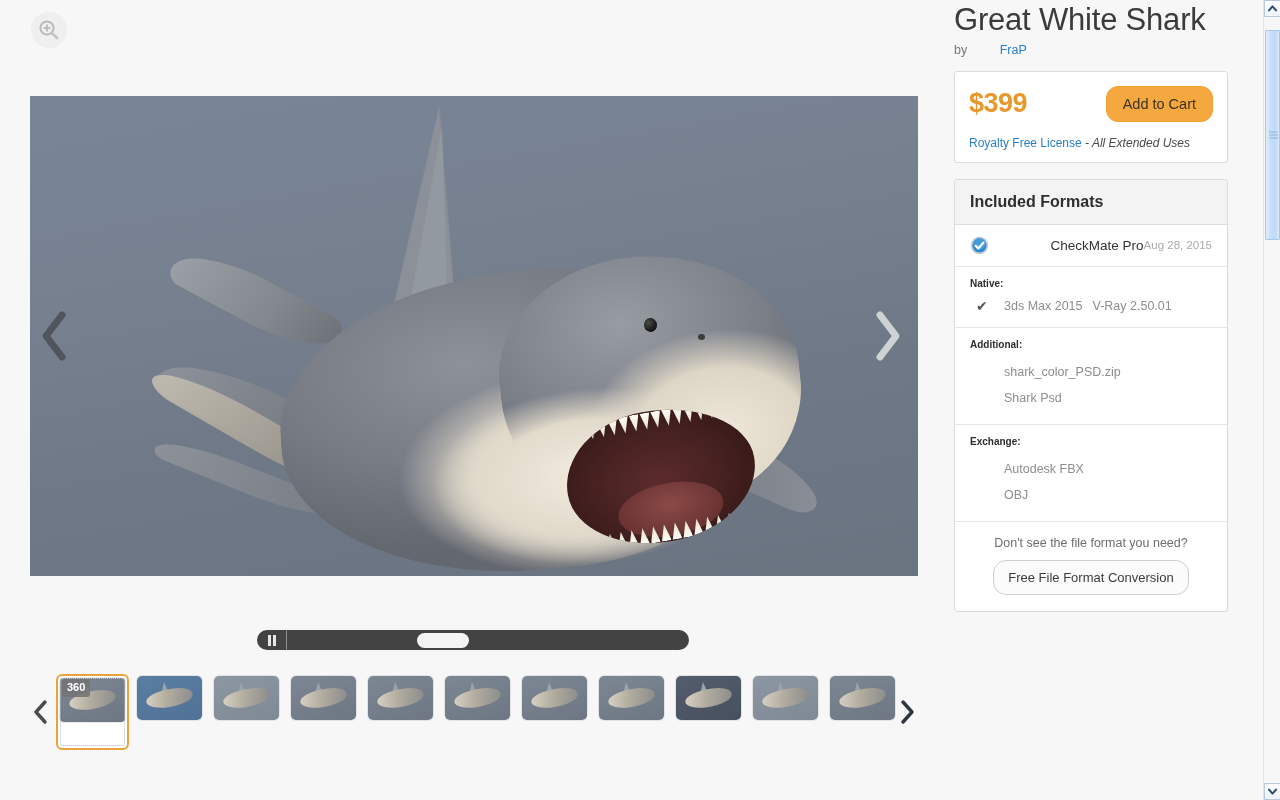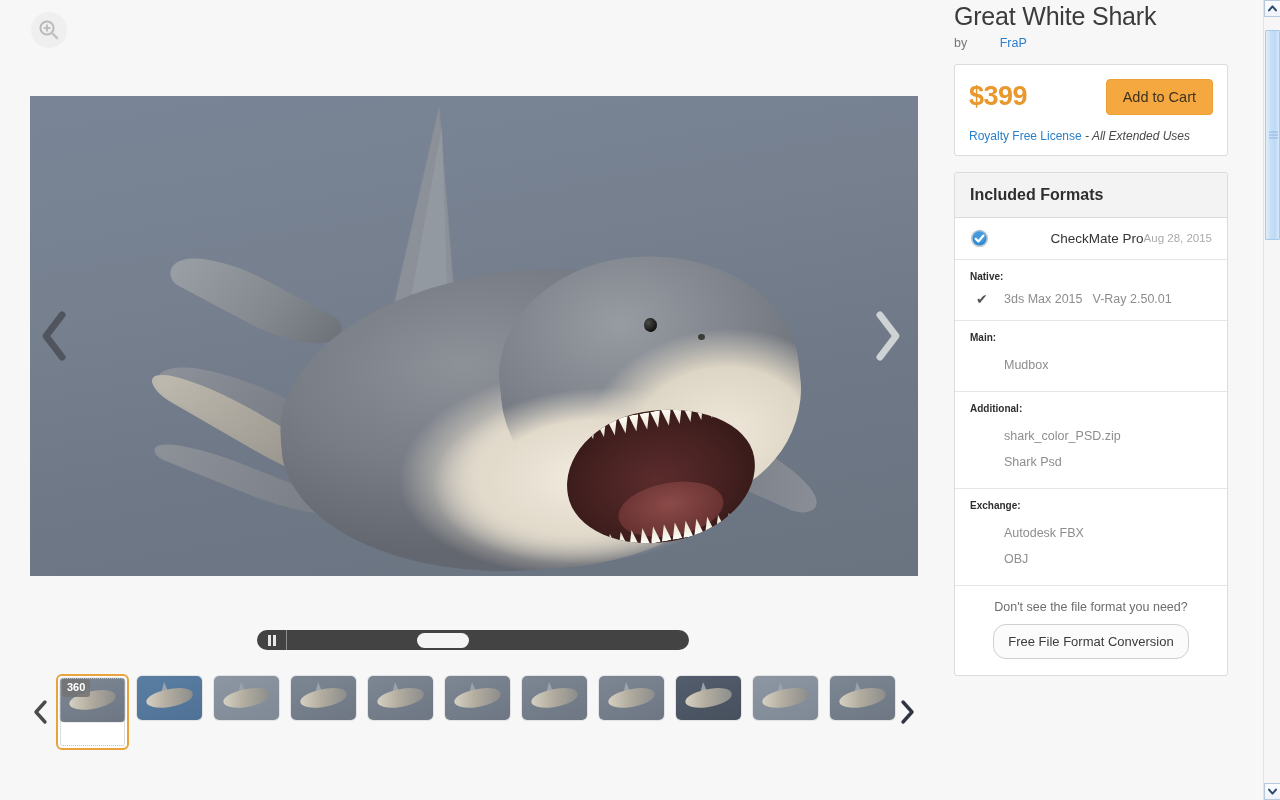--- a/index.html
+++ b/index.html
@@ -333,21 +333,21 @@
   
   #sidebar {
     position: absolute;
     left: 940px; top: 0;
     width: 300px; height: 800px;
     padding: 0 12px 0 14px;
   }
   #title {
     margin: 0;
     padding-top: 2px;
-    font-size: 25px;
+    font-size: 31px;
     font-weight: normal;
     color: #3b3b3b;
     letter-spacing: -.2px;
     line-height: 1.18;
   }
   #byline {
     margin: 4px 0 0;
     font-size: 12.5px;
     color: #777;
   }
@@ -367,21 +367,21 @@
   }
   #price {
     font-size: 27px;
     font-weight: bold;
     color: #e8982c;
     letter-spacing: -.5px;
   }
   #add-cart {
     background: #f4a83f;
     border: 1px solid #eda132;
-    border-radius: 4px;
+    border-radius: 12px;
     color: #3d3222;
     font-size: 14.5px;
     padding: 9px 16px;
     cursor: pointer;
     font-family: "Liberation Sans", sans-serif;
   }
   #license-row {
     margin-top: 14px;
     font-size: 12px;
     color: #555;
@@ -717,24 +717,20 @@
       </div>
 
       <div id="fmt-sections">
           <div class="fmt-section">
             <div class="fmt-label">Native:</div>
             <div class="fmt-inline">
               <span class="check">✔</span>
               <span class="v">3ds Max 2015</span>
               <span class="v">V-Ray 2.50.01</span>
             </div>
-          </div>
-          <div class="fmt-section">
-            <div class="fmt-label">Main:</div>
-            <div class="fmt-item">Mudbox</div>
           </div>
           <div class="fmt-section">
             <div class="fmt-label">Additional:</div>
             <div class="fmt-item">shark_color_PSD.zip</div>
             <div class="fmt-item">Shark Psd</div>
           </div>
           <div class="fmt-section">
             <div class="fmt-label">Exchange:</div>
             <div class="fmt-item">Autodesk FBX</div>
             <div class="fmt-item">OBJ</div>

